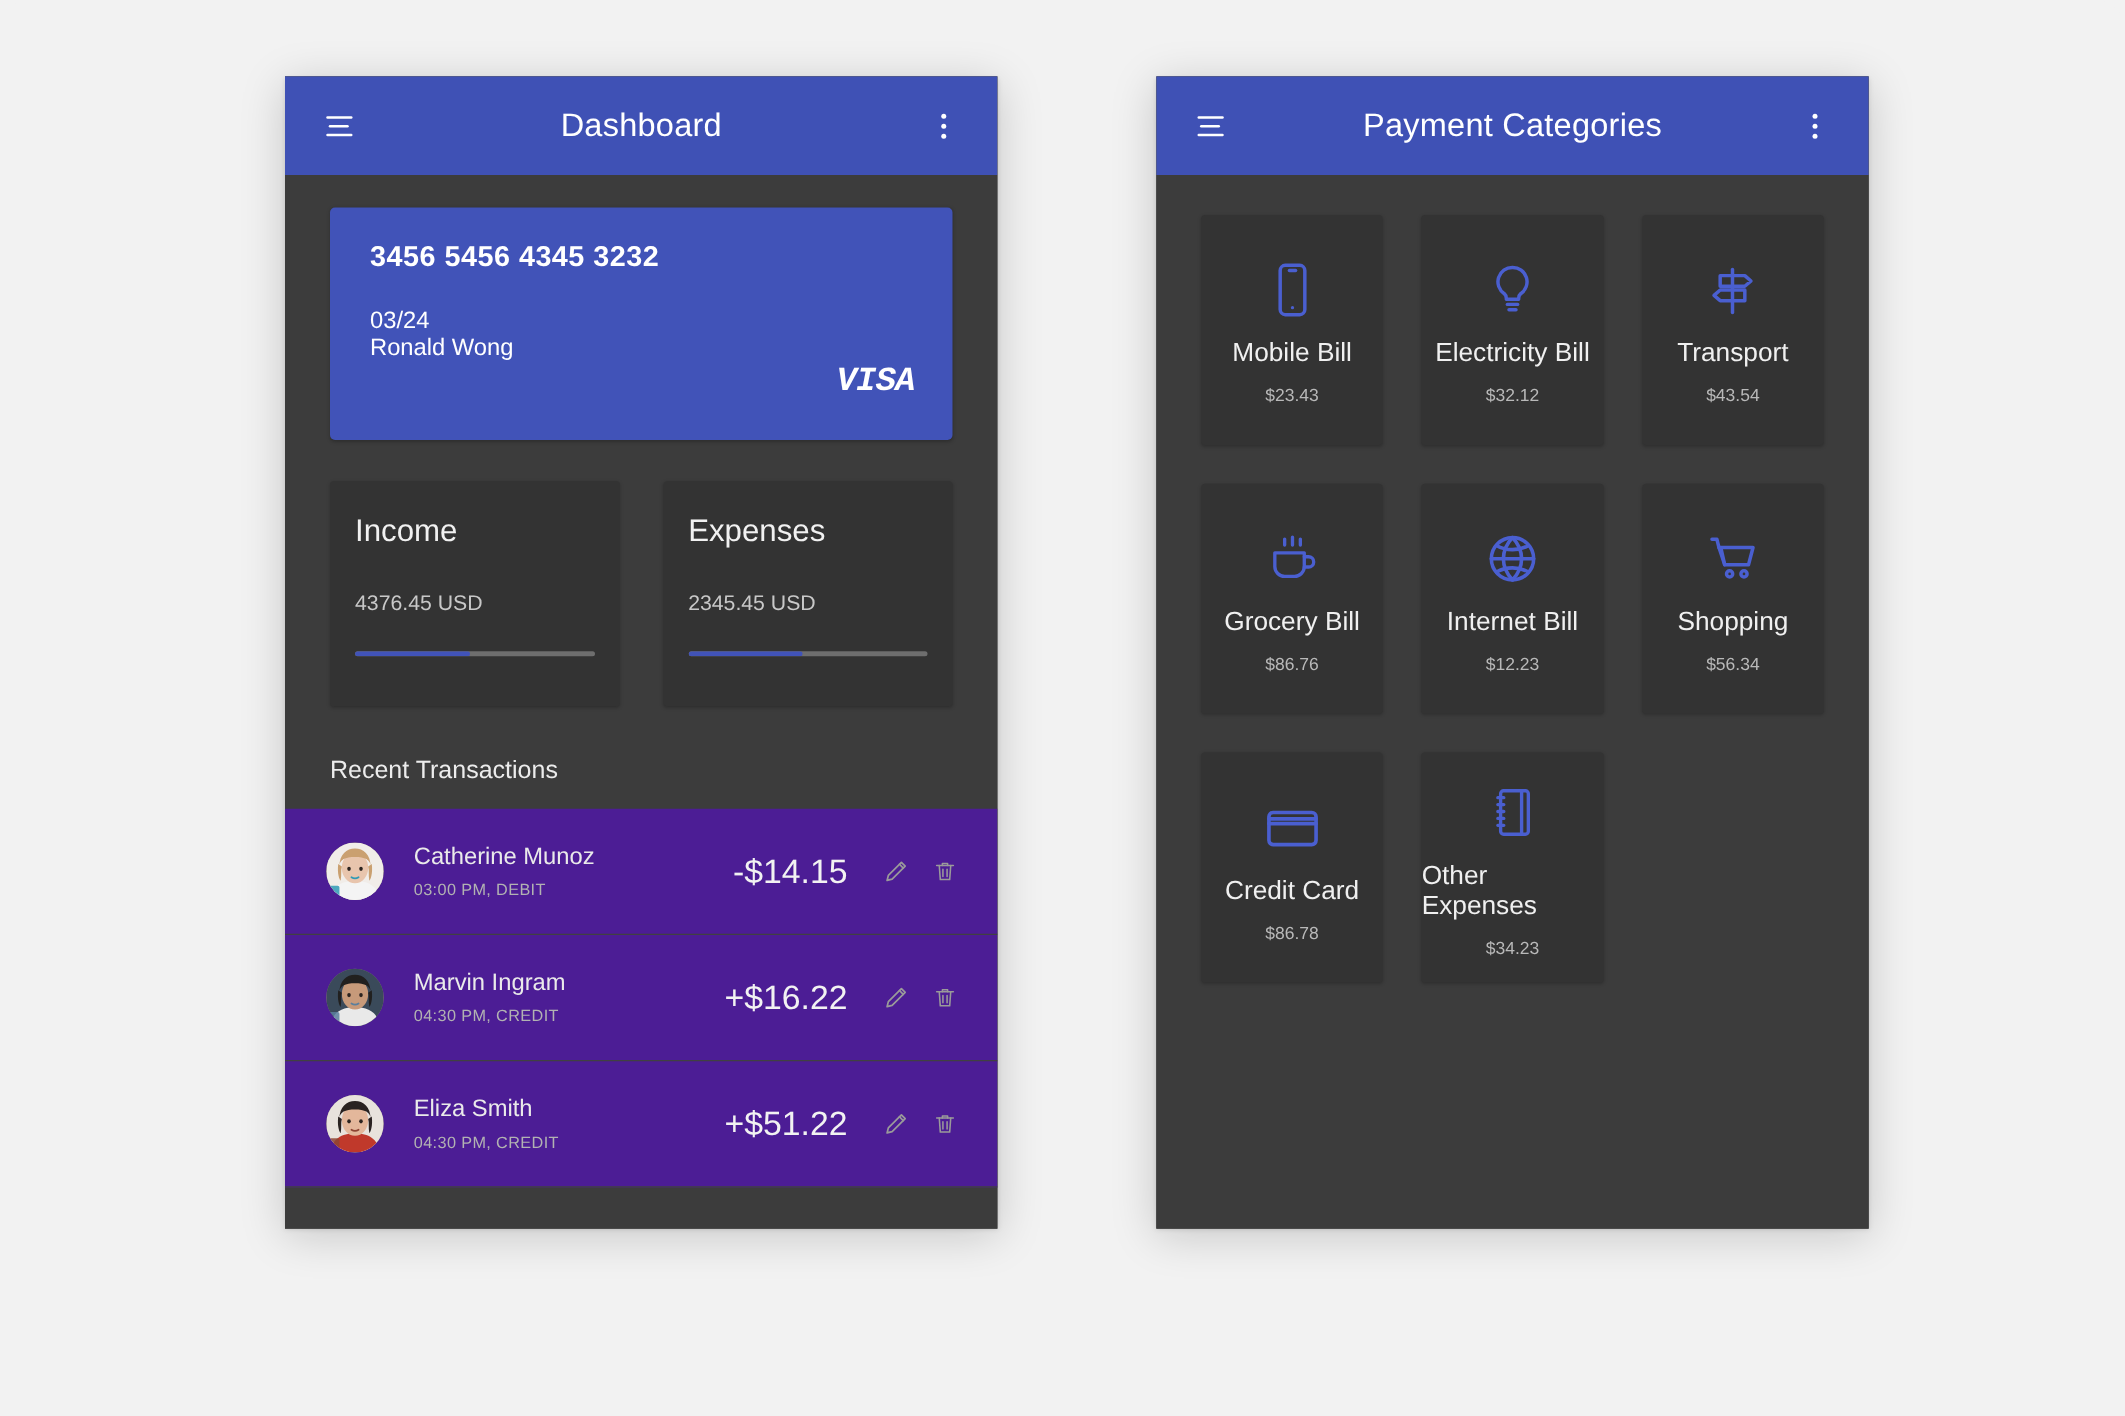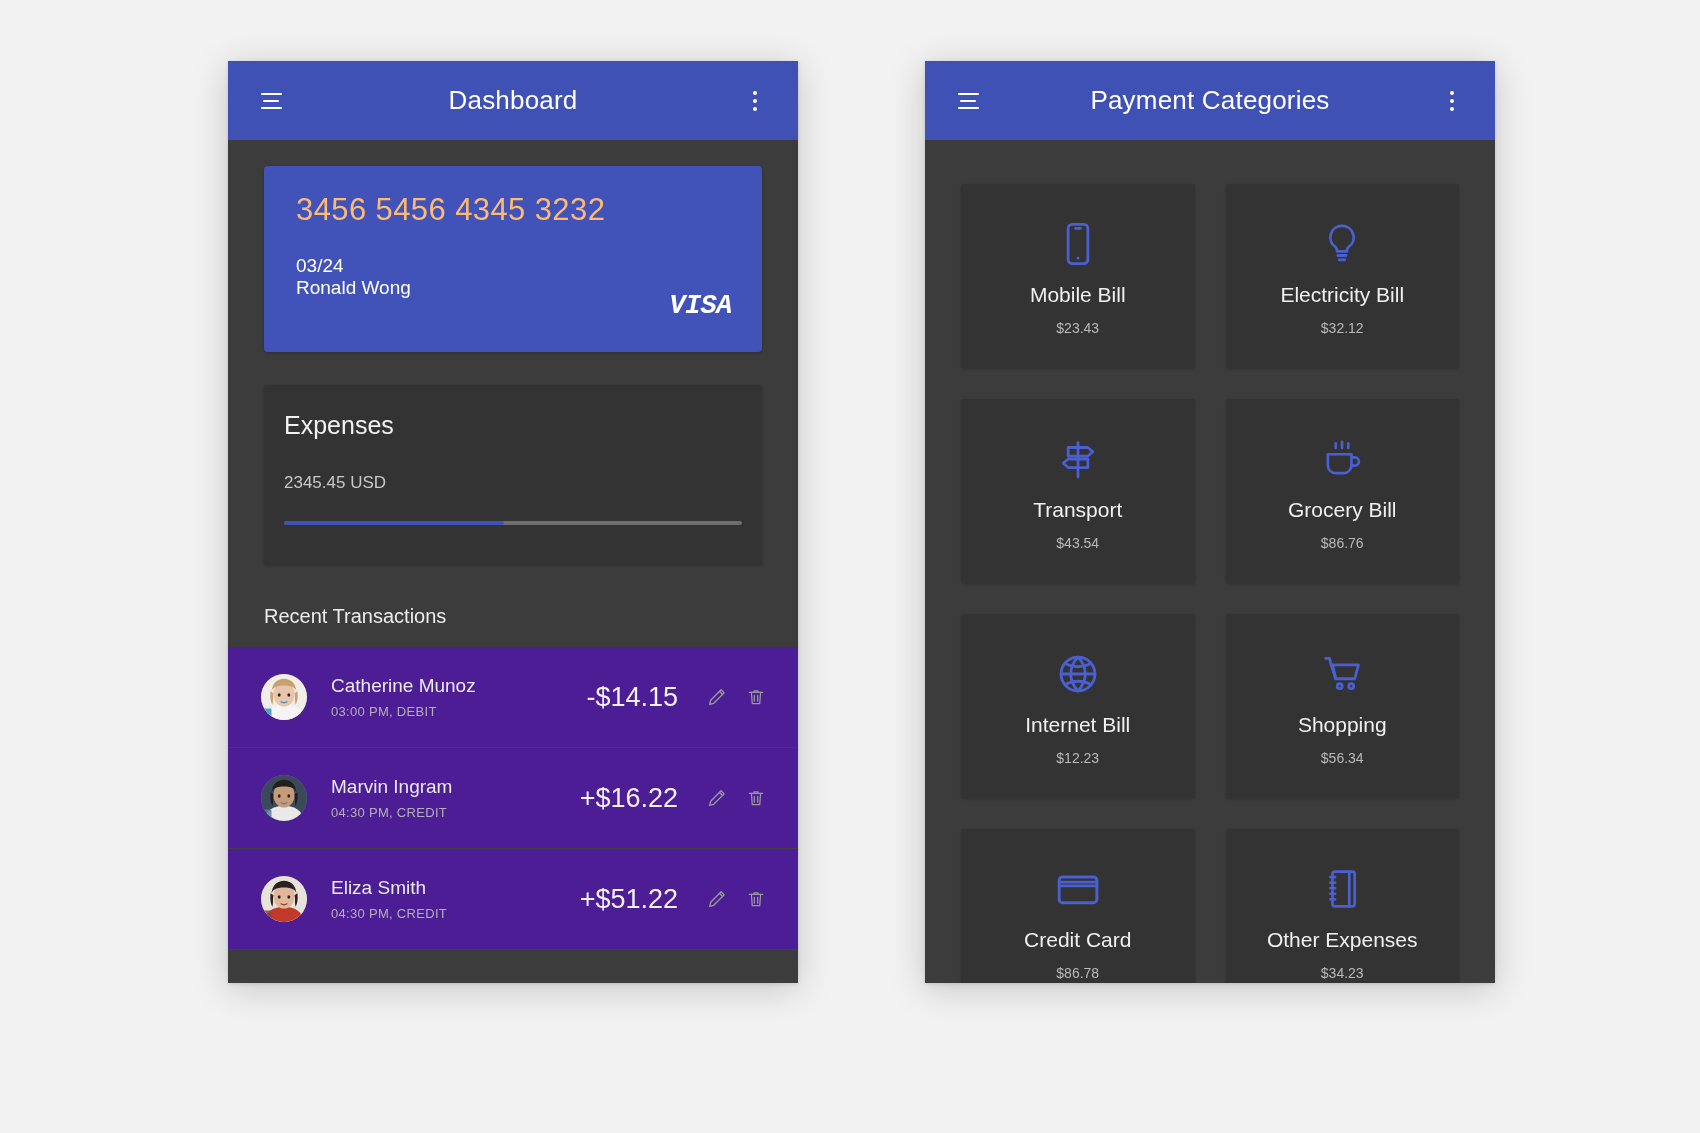--- a/index.html
+++ b/index.html
@@ -66,21 +66,21 @@
 
   .card-wrap { padding: 26px 36px 0 36px; }
   .credit-card {
     background: #4153b8;
     border-radius: 4px;
     height: 186px;
     padding: 26px 32px 0 32px;
     box-shadow: 0 1px 3px rgba(0,0,0,0.25);
     position: relative;
   }
-  .cc-number { color: #fdba74; font-size: 31px; letter-spacing: .4px; }
+  .cc-number { color: #ffffff; font-size: 23px; letter-spacing: .4px; font-weight: bold; }
   .cc-exp { color: #fff; font-size: 19px; margin-top: 27px; }
   .cc-name { color: #fff; font-size: 19px; }
   .visa-logo {
     position: absolute;
     right: 30px; bottom: 31px;
     color: #fff;
     font-family: Liberation Mono, monospace;
     font-style: italic;
     font-weight: 700;
     font-size: 27px;
@@ -146,23 +146,23 @@
     font-size: 27px;
     min-width: 150px;
     text-align: right;
   }
   .tx-actions { display: flex; align-items: center; gap: 18px; margin-left: 28px; }
   .tx-actions svg { display: block; }
 
   
   .cat-grid {
     display: grid;
-    grid-template-columns: 1fr 1fr;
+    grid-template-columns: 1fr 1fr 1fr;
     gap: 31px 31px;
-    padding: 44px 36px;
+    padding: 32px 36px;
   }
   .cat-tile {
     background: #333333;
     border-radius: 3px;
     height: 184px;
     display: flex;
     flex-direction: column;
     align-items: center;
     justify-content: center;
     box-shadow: 0 1px 3px rgba(0,0,0,0.22);
@@ -203,20 +203,27 @@
       <div class="card-wrap">
         <div class="credit-card">
           <div class="cc-number">3456 5456 4345 3232</div>
           <div class="cc-exp">03/24</div>
           <div class="cc-name">Ronald Wong</div>
           <div class="visa-logo">VISA</div>
         </div>
       </div>
 
       <div class="stats-row">
+        <div class="stat-card">
+          <div class="stat-title">Income</div>
+          <div class="stat-value">4376.45 USD</div>
+          <div class="progress-track">
+            <div class="progress-fill" id="income-fill" style="width: 48%;"></div>
+          </div>
+        </div>
         <div class="stat-card">
           <div class="stat-title">Expenses</div>
           <div class="stat-value">2345.45 USD</div>
           <div class="progress-track">
             <div class="progress-fill" id="expenses-fill" style="width: 48%;"></div>
           </div>
         </div>
       </div>
 
       <div class="section-title">Recent Transactions</div>

